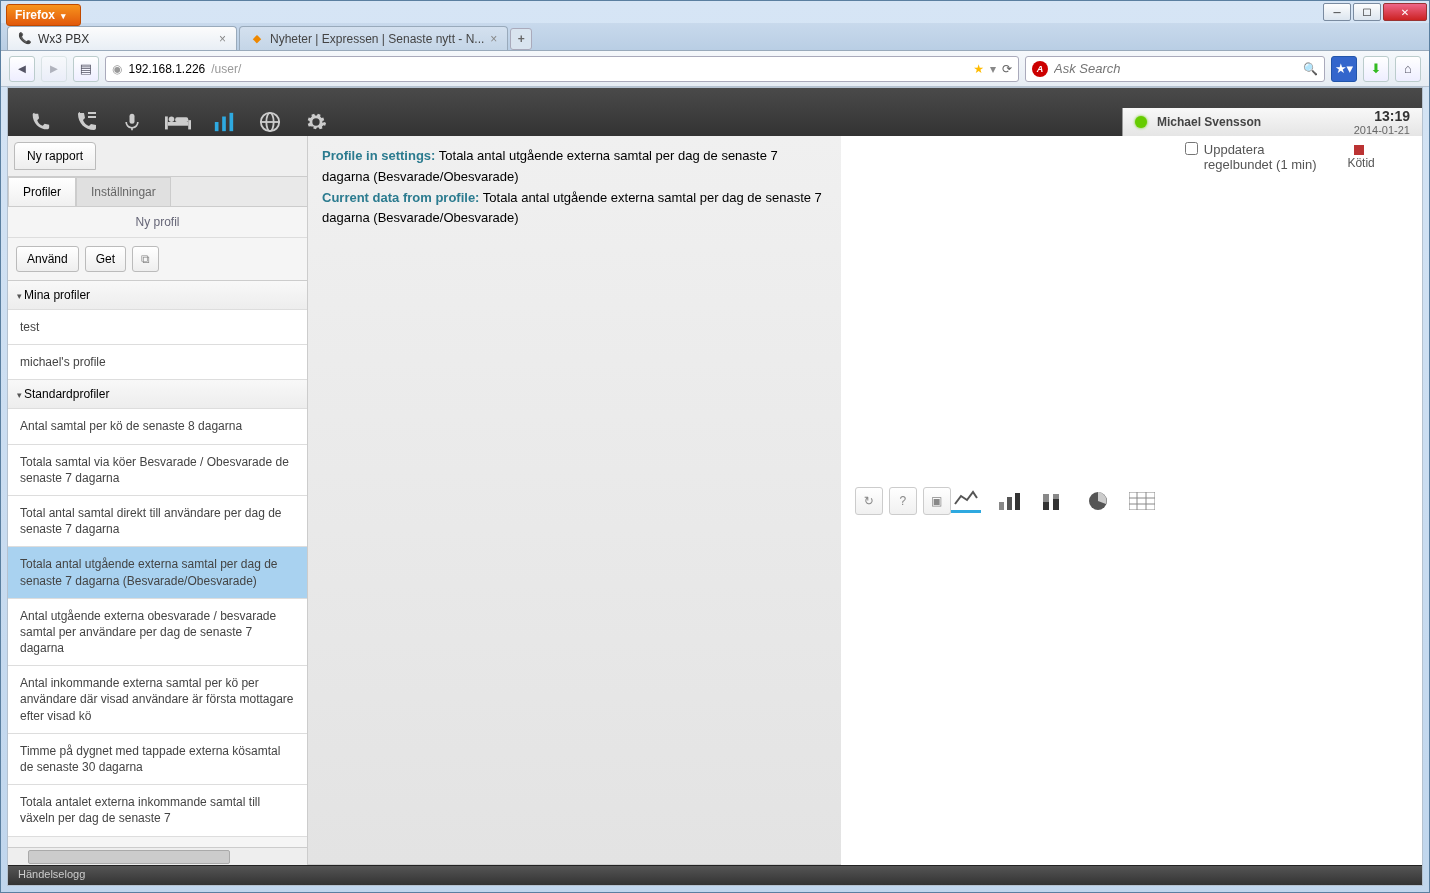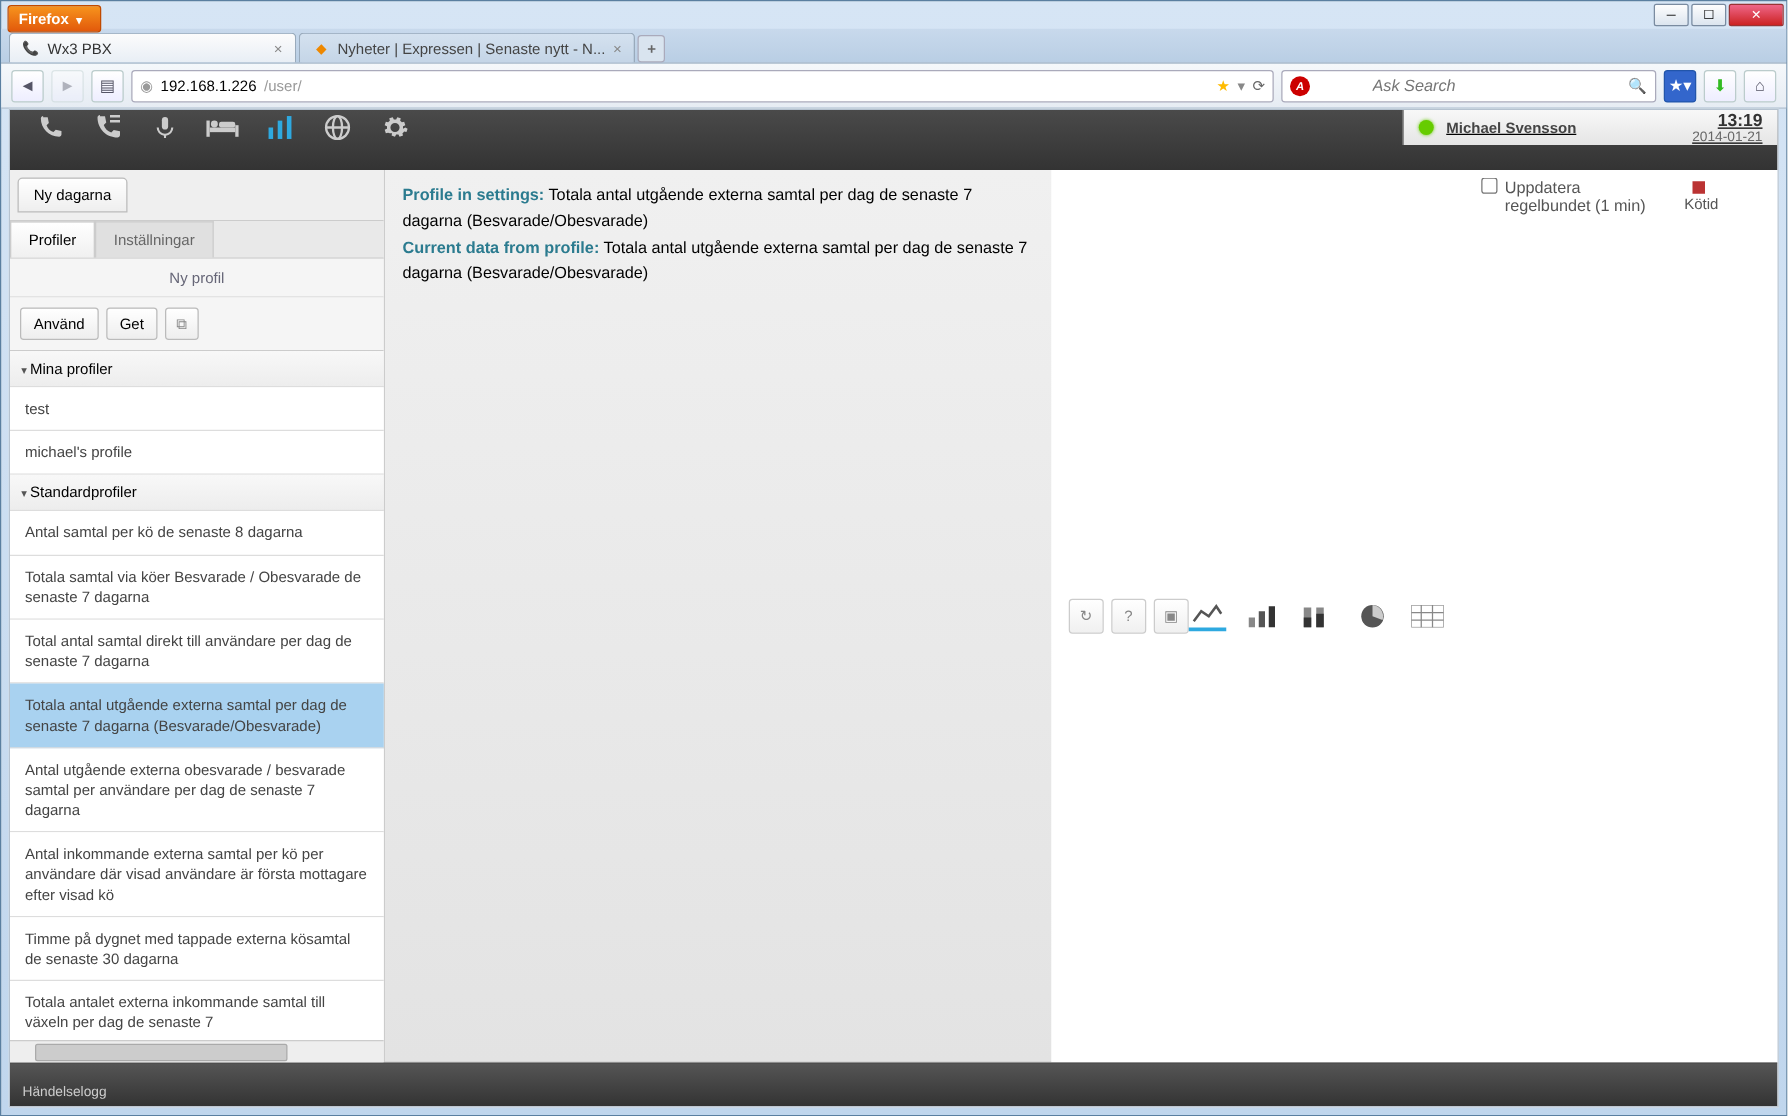--- a/index.html
+++ b/index.html
@@ -22,26 +22,26 @@
 .tab .close-x { margin-left:auto; color:#888; font-size:12px; cursor:pointer; }
 .new-tab { width:22px; height:22px; background:#d9e4ef; border:1px solid #aab; border-radius:3px; display:flex; align-items:center; justify-content:center; cursor:pointer; color:#666; font-weight:bold; }
 
 .navbar { height:36px; background:linear-gradient(#f5f8fb,#e6ecf3); border-bottom:1px solid #b5c2d0; display:flex; align-items:center; padding:0 8px; gap:6px; }
 .nav-btn { width:26px; height:26px; border:1px solid #bcc; border-radius:3px; background:linear-gradient(#fff,#eef); display:flex; align-items:center; justify-content:center; cursor:pointer; color:#556; font-size:13px; }
 .urlbar { flex:1; height:26px; border:1px solid #aab; border-radius:3px; background:#fff; display:flex; align-items:center; padding:0 6px; gap:6px; }
 .urlbar input { border:none; outline:none; flex:1; font-size:13px; color:#333; }
 .url-path { color:#999; }
 .star { color:#fb0; cursor:pointer; }
 .searchbar { width:300px; height:26px; border:1px solid #aab; border-radius:3px; background:#fff; display:flex; align-items:center; padding:0 6px; gap:6px; }
-.searchbar input { border:none; outline:none; flex:1; font-size:13px; color:#888; font-style:italic;margin-left:44px; }
+.searchbar input { border:none; outline:none; flex:1; font-size:13px; color:#888; font-style:italic; }
 .red-icon { width:16px; height:16px; background:#c00; border-radius:50%; color:#fff; display:flex; align-items:center; justify-content:center; font-size:9px; font-weight:bold; font-style:italic; }
 
 
 .app { flex:1; display:flex; flex-direction:column; background:#fff; overflow:hidden; border:1px solid #b5c2d0; margin:0 6px 6px 6px; }
-.app-toolbar { height:48px; background:linear-gradient(#4a4a4a,#333); display:flex; align-items:flex-start;text-decoration:underline; }
+.app-toolbar { height:48px; background:linear-gradient(#4a4a4a,#333); display:flex; align-items:flex-end; }
 .app-icons { display:flex; align-items:center; gap:18px; padding-left:18px; }
 .app-icon { width:28px; height:28px; color:#ccc; display:flex; align-items:center; justify-content:center; }
 .app-icon.active { color:#2ea9e0; }
 .user-area { margin-left:auto; width:300px; background:linear-gradient(#f8f8f8,#e5e5e5); border-left:1px solid #999; display:flex; align-items:center; padding:0 12px; gap:10px; }
 .presence-dot { width:12px; height:12px; background:#6c0; border-radius:50%; box-shadow:0 0 3px #6c0; }
 .user-name { font-weight:bold; color:#444; flex:1; }
 .user-time { text-align:right; color:#666; font-size:11px; }
 .user-time b { font-size:14px; color:#333; display:block; }
 
 .app-body { flex:1; display:flex; overflow:hidden; }
@@ -61,21 +61,21 @@
 
 .section-header { padding:7px 9px; background:linear-gradient(#f8f8f8,#ededed); border-bottom:1px solid #ddd; font-size:12px; cursor:pointer; }
 .section-header::before { content:"▾ "; font-size:9px; color:#555; }
 .profile-item { padding:9px 12px; border-bottom:1px solid #ddd; background:#fff; font-size:12px; color:#444; cursor:pointer; line-height:1.35; }
 .profile-item.selected { background:#a9d2f0; }
 .profile-list { flex:1; overflow-y:auto; }
 
 .hscroll { height:18px; background:#eee; border-top:1px solid #ccc; position:relative; }
 .hscroll::before { content:""; position:absolute; left:20px; top:2px; height:12px; width:200px; background:#ccc; border:1px solid #aaa; border-radius:2px; }
 
-.footer { height:20px; background:linear-gradient(#555,#333); color:#ccc; font-size:11px; padding:17px 10px; border-top:1px solid #222; }
+.footer { height:20px; background:linear-gradient(#555,#333); color:#ccc; font-size:11px; padding:2px 10px; border-top:1px solid #222; }
 
 
 .main { flex:1; display:flex; flex-direction:row; overflow:hidden; background:#fff; }
 .info-banner { padding:10px 14px; background:linear-gradient(#f0f0f0,#e3e3e3); border-bottom:1px solid #ccc; font-size:13px; line-height:1.6; }
 .info-banner b.teal { color:#2b7b8f; }
 
 .chart-toolbar { padding:10px 14px; display:flex; align-items:center; }
 .tool-btns { display:flex; gap:6px; }
 .tool-btn { width:28px; height:28px; border:1px solid #ccc; border-radius:3px; background:linear-gradient(#fff,#f0f0f0); display:flex; align-items:center; justify-content:center; cursor:pointer; color:#888; }
 .chart-types { margin-left:auto; display:flex; gap:14px; align-items:flex-end; }
@@ -205,21 +205,21 @@
         <div class="user-time">
           <b>13:19</b>
           <span>2014-01-21</span>
         </div>
       </div>
     </div>
 
     <div class="app-body">
       <div class="sidebar">
         <div class="sidebar-top">
-          <div class="btn-tab">Ny dagarna</div>
+          <div class="btn-tab">Ny rapport</div>
         </div>
         <div class="sub-tabs">
           <div class="sub-tab">Profiler</div>
           <div class="sub-tab inactive">Inställningar</div>
         </div>
         <div class="new-profile-link">Ny profil</div>
         <div class="btn-row">
           <div class="sm-btn">Använd</div>
           <div class="sm-btn">Get</div>
           <div class="sm-btn icon-only">⧉</div>

